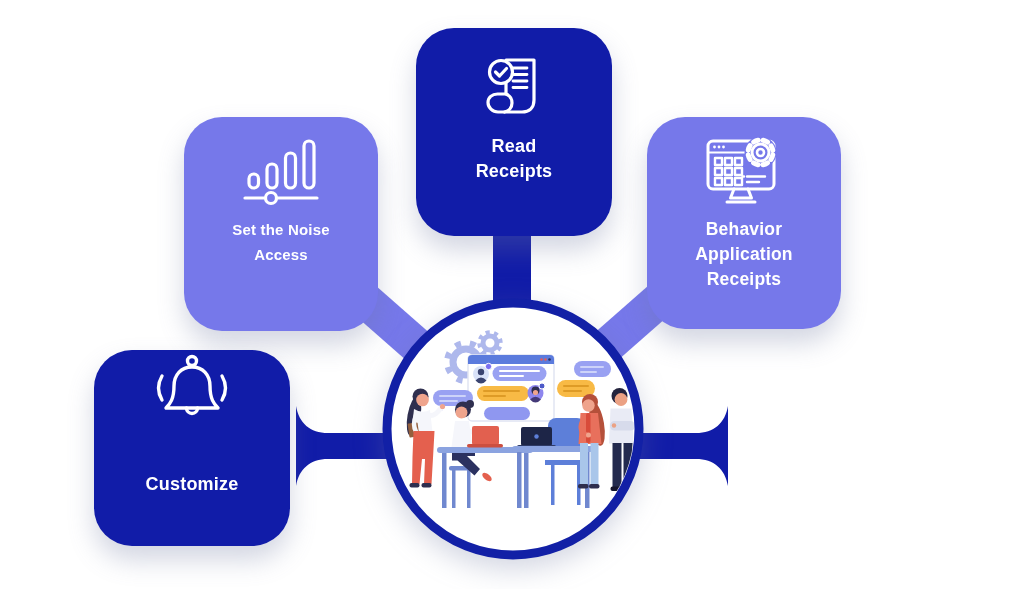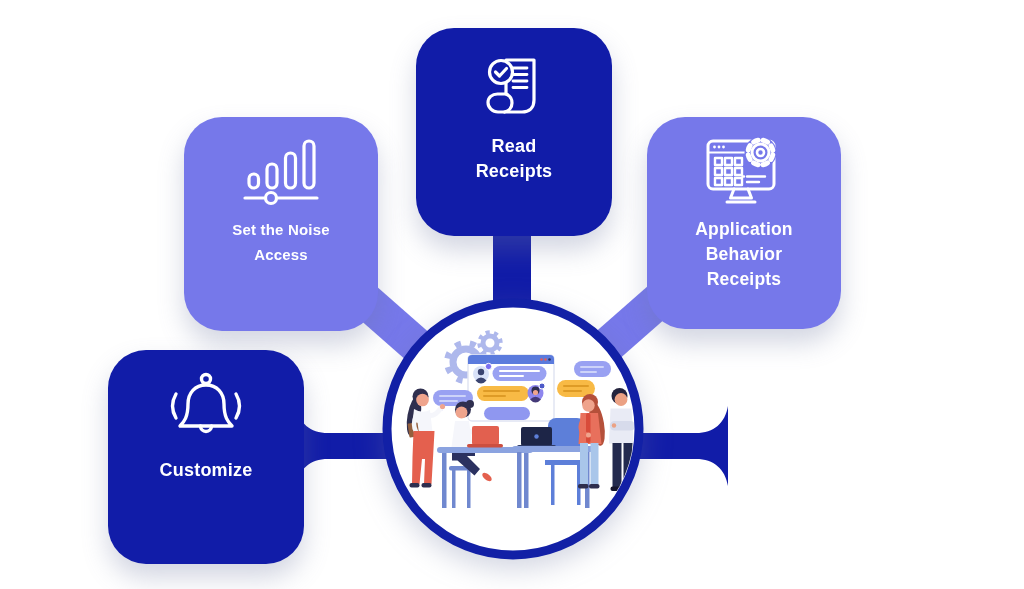--- a/index.html
+++ b/index.html
@@ -11,21 +11,21 @@
   .box.dark{background:#111CA8;}
   .box.purple{background:#7678EA;}
   .box .icn{display:block;flex:0 0 auto;}
   .label{font-weight:700;font-size:18px;line-height:25px;text-align:center;letter-spacing:.2px;}
   #node-read-receipts{left:416px;top:28px;width:196px;height:188px;padding-top:20px;}
   #node-read-receipts .label{margin-top:8px;}
   #node-noise{left:184px;top:117px;width:194px;height:198px;padding-top:16px;}
   #node-noise .label{margin-top:10px;font-size:15px;text-align:center;}
   #node-app{left:647px;top:117px;width:194px;height:198px;padding-top:14px;}
   #node-app .label{margin-top:8px;font-size:17.5px;}
-  #node-notifications{left:108px;top:350px;width:196px;height:196px;padding-top:18px;}
+  #node-notifications{left:94px;top:350px;width:196px;height:196px;gap:32px;}
   #node-notifications .label{margin-top:10px;}
   #node-dnd{left:726px;top:350px;width:196px;height:196px;padding-top:18px;}
   #node-dnd .label{margin-top:14px;}
 </style>
 </head>
 <body>
 
 <div id="stage">
 
   <svg id="wires" width="1024" height="589" viewBox="0 0 1024 589">
@@ -213,22 +213,22 @@
         </g>
         <circle cx="59.5" cy="21.5" r="16" fill="#7678EA" stroke="none"></circle>
         <circle cx="59.5" cy="21.5" r="12.5" stroke-width="5" stroke-dasharray="4.8 5.0" transform="rotate(11 59.5 21.5)"></circle>
         <circle cx="59.5" cy="21.5" r="8.5"></circle>
         <circle cx="59.5" cy="21.5" r="3.5" stroke-width="2.6"></circle>
         <path d="M33,58 L29.5,67 H50.5 L47,58"></path>
         <path d="M26,71 H54"></path>
       </g>
     </svg>
     <div class="label">
+      <div>Behavior</div>
       <div>Application</div>
-      <div>Behavior</div>
       <div>Receipts</div>
     </div>
   </div>
 
   <div class="box dark" id="node-notifications">
     <svg class="icn" width="90" height="80" viewBox="0 0 90 80">
       <g fill="none" stroke="#ffffff" stroke-width="3.4" stroke-linecap="round" stroke-linejoin="round">
         <circle cx="45" cy="11" r="4.5"></circle>
         <path d="M45,17 C34,17 27,25 27,36 C27,49 23,54 19,58 H71 C67,54 63,49 63,36 C63,25 56,17 45,17 Z"></path>
         <path d="M39.5,58 a5.5,5.5 0 0 0 11,0"></path>

